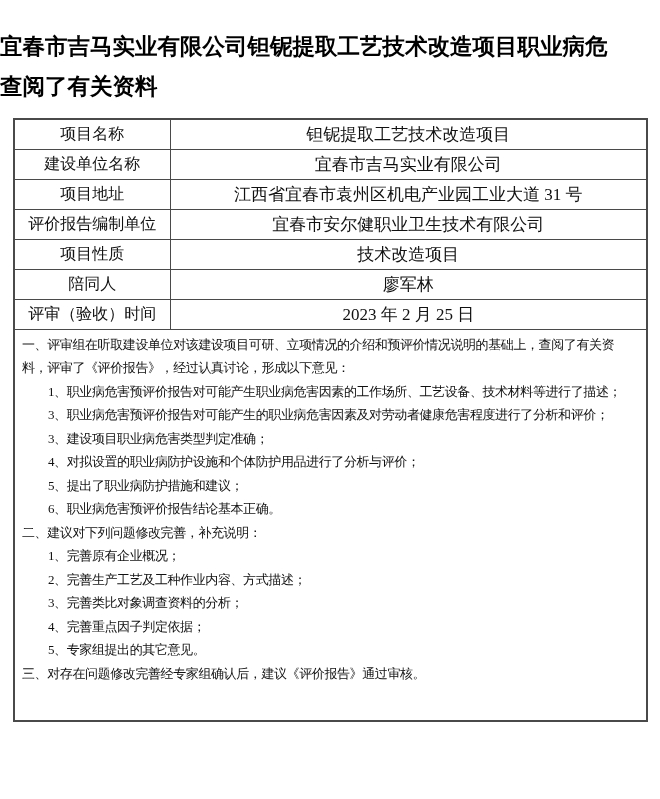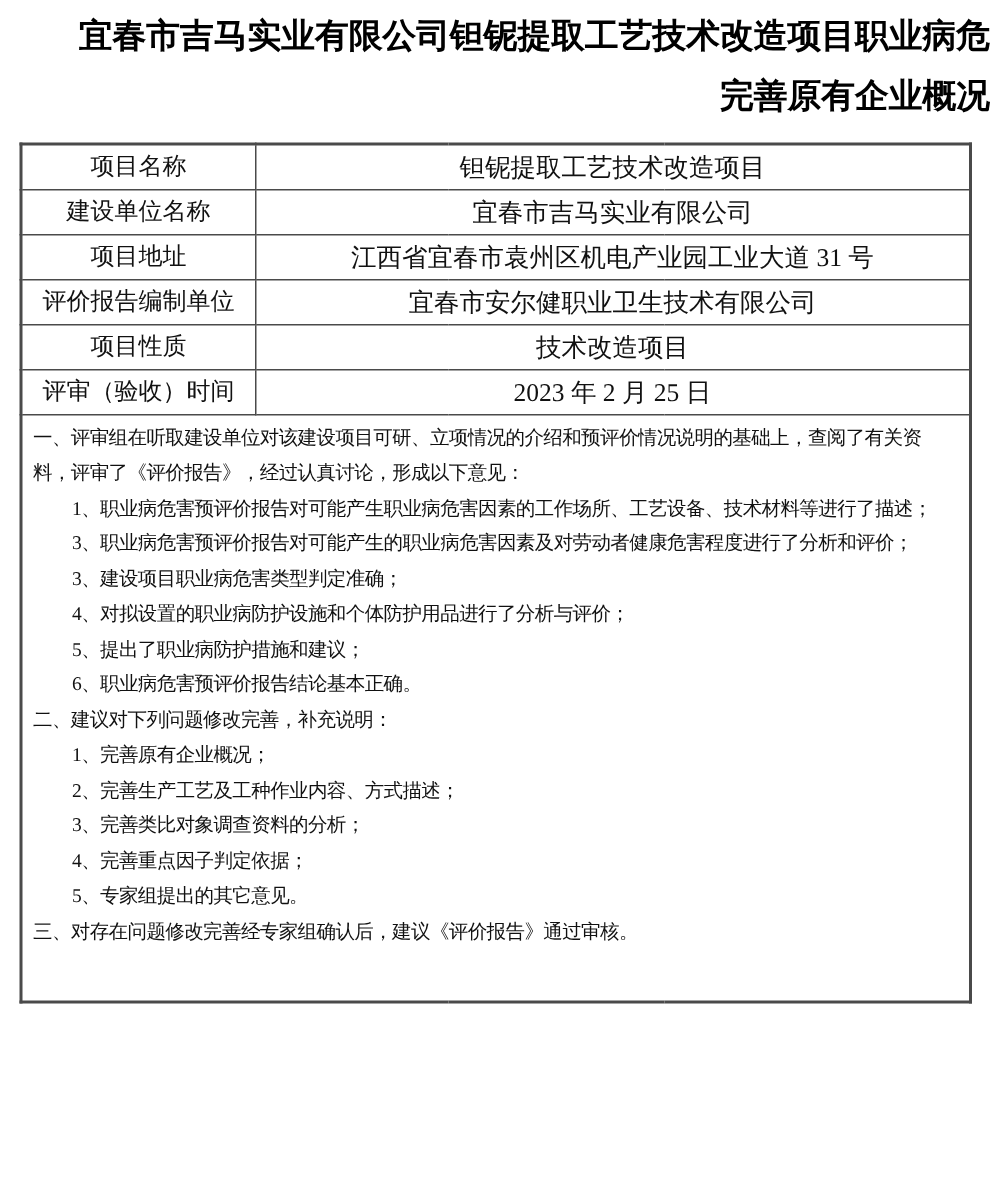--- a/index.html
+++ b/index.html
@@ -11,22 +11,22 @@
   .page {
     position: relative;
     width: 660px;
     height: 799px;
     background: #ffffff;
     color: #111111;
     font-family: "Liberation Serif", "DejaVu Serif", serif;
     overflow: hidden;
   }
   .doc-title {
-    padding-top: 4px;
-    text-align: right;
+    padding-top: 27px;
+    text-align: left;
     font-weight: bold;
     font-size: 22.5px;
     line-height: 40px;
     color: #000000;
   }
   .info-table {
     border-collapse: collapse;
     table-layout: fixed;
     width: 633px;
     margin: 11px 0 0 13px;
@@ -66,21 +66,21 @@
     text-indent: 2em;
   }
 </style>
 </head>
 <body>
 
 <div class="page">
 
   <div class="doc-title">
     <div class="title-line">宜春市吉马实业有限公司钽铌提取工艺技术改造项目职业病危</div>
-    <div class="title-line">完善原有企业概况</div>
+    <div class="title-line">查阅了有关资料</div>
   </div>
 
   <table class="info-table">
     <colgroup>
       <col style="width:156px">
       <col style="width:129px">
       <col style="width:144px">
       <col style="width:204px">
     </colgroup>
     <tbody>
@@ -98,20 +98,24 @@
         </tr>
         <tr>
           <td class="label-cell">评价报告编制单位</td>
           <td class="value-cell" colspan="3">宜春市安尔健职业卫生技术有限公司</td>
         </tr>
         <tr>
           <td class="label-cell">项目性质</td>
           <td class="value-cell" colspan="3">技术改造项目</td>
         </tr>
         <tr>
+          <td class="label-cell">陪同人</td>
+          <td class="value-cell" colspan="3">廖军林</td>
+        </tr>
+        <tr>
           <td class="label-cell">评审（验收）时间</td>
           <td class="value-cell" colspan="3">2023 年 2 月 25 日</td>
         </tr>
         <tr>
           <td colspan="4" class="opinions-cell">
             <p>一、评审组在听取建设单位对该建设项目可研、立项情况的介绍和预评价情况说明的基础上，查阅了有关资料，评审了《评价报告》，经过认真讨论，形成以下意见：</p>
             <p class="indented">1、职业病危害预评价报告对可能产生职业病危害因素的工作场所、工艺设备、技术材料等进行了描述；</p>
             <p class="indented">3、职业病危害预评价报告对可能产生的职业病危害因素及对劳动者健康危害程度进行了分析和评价；</p>
             <p class="indented">3、建设项目职业病危害类型判定准确；</p>
             <p class="indented">4、对拟设置的职业病防护设施和个体防护用品进行了分析与评价；</p>

